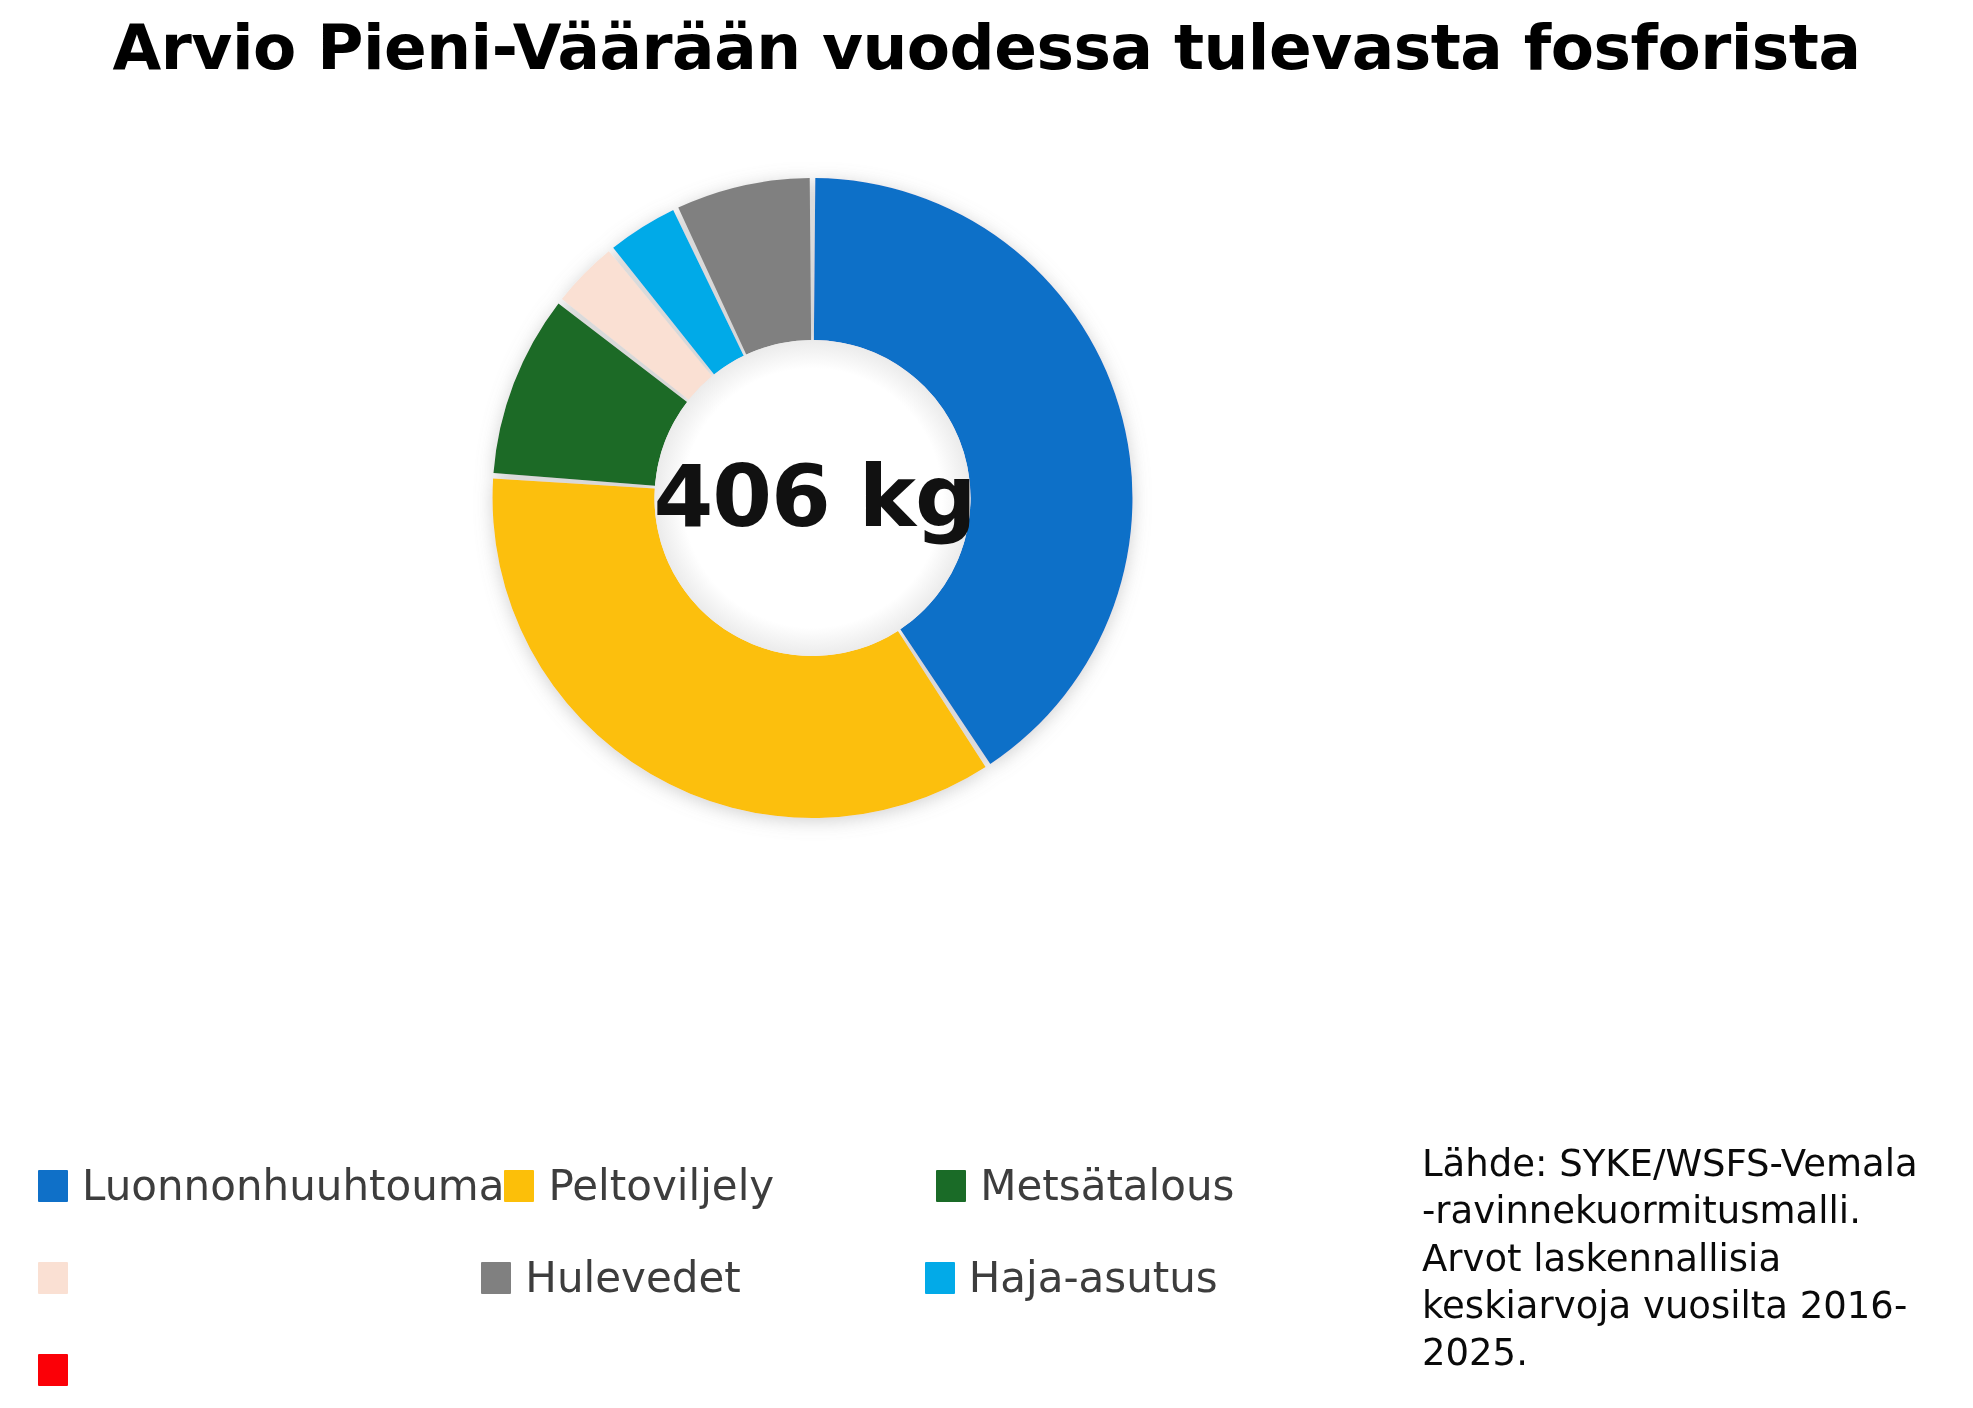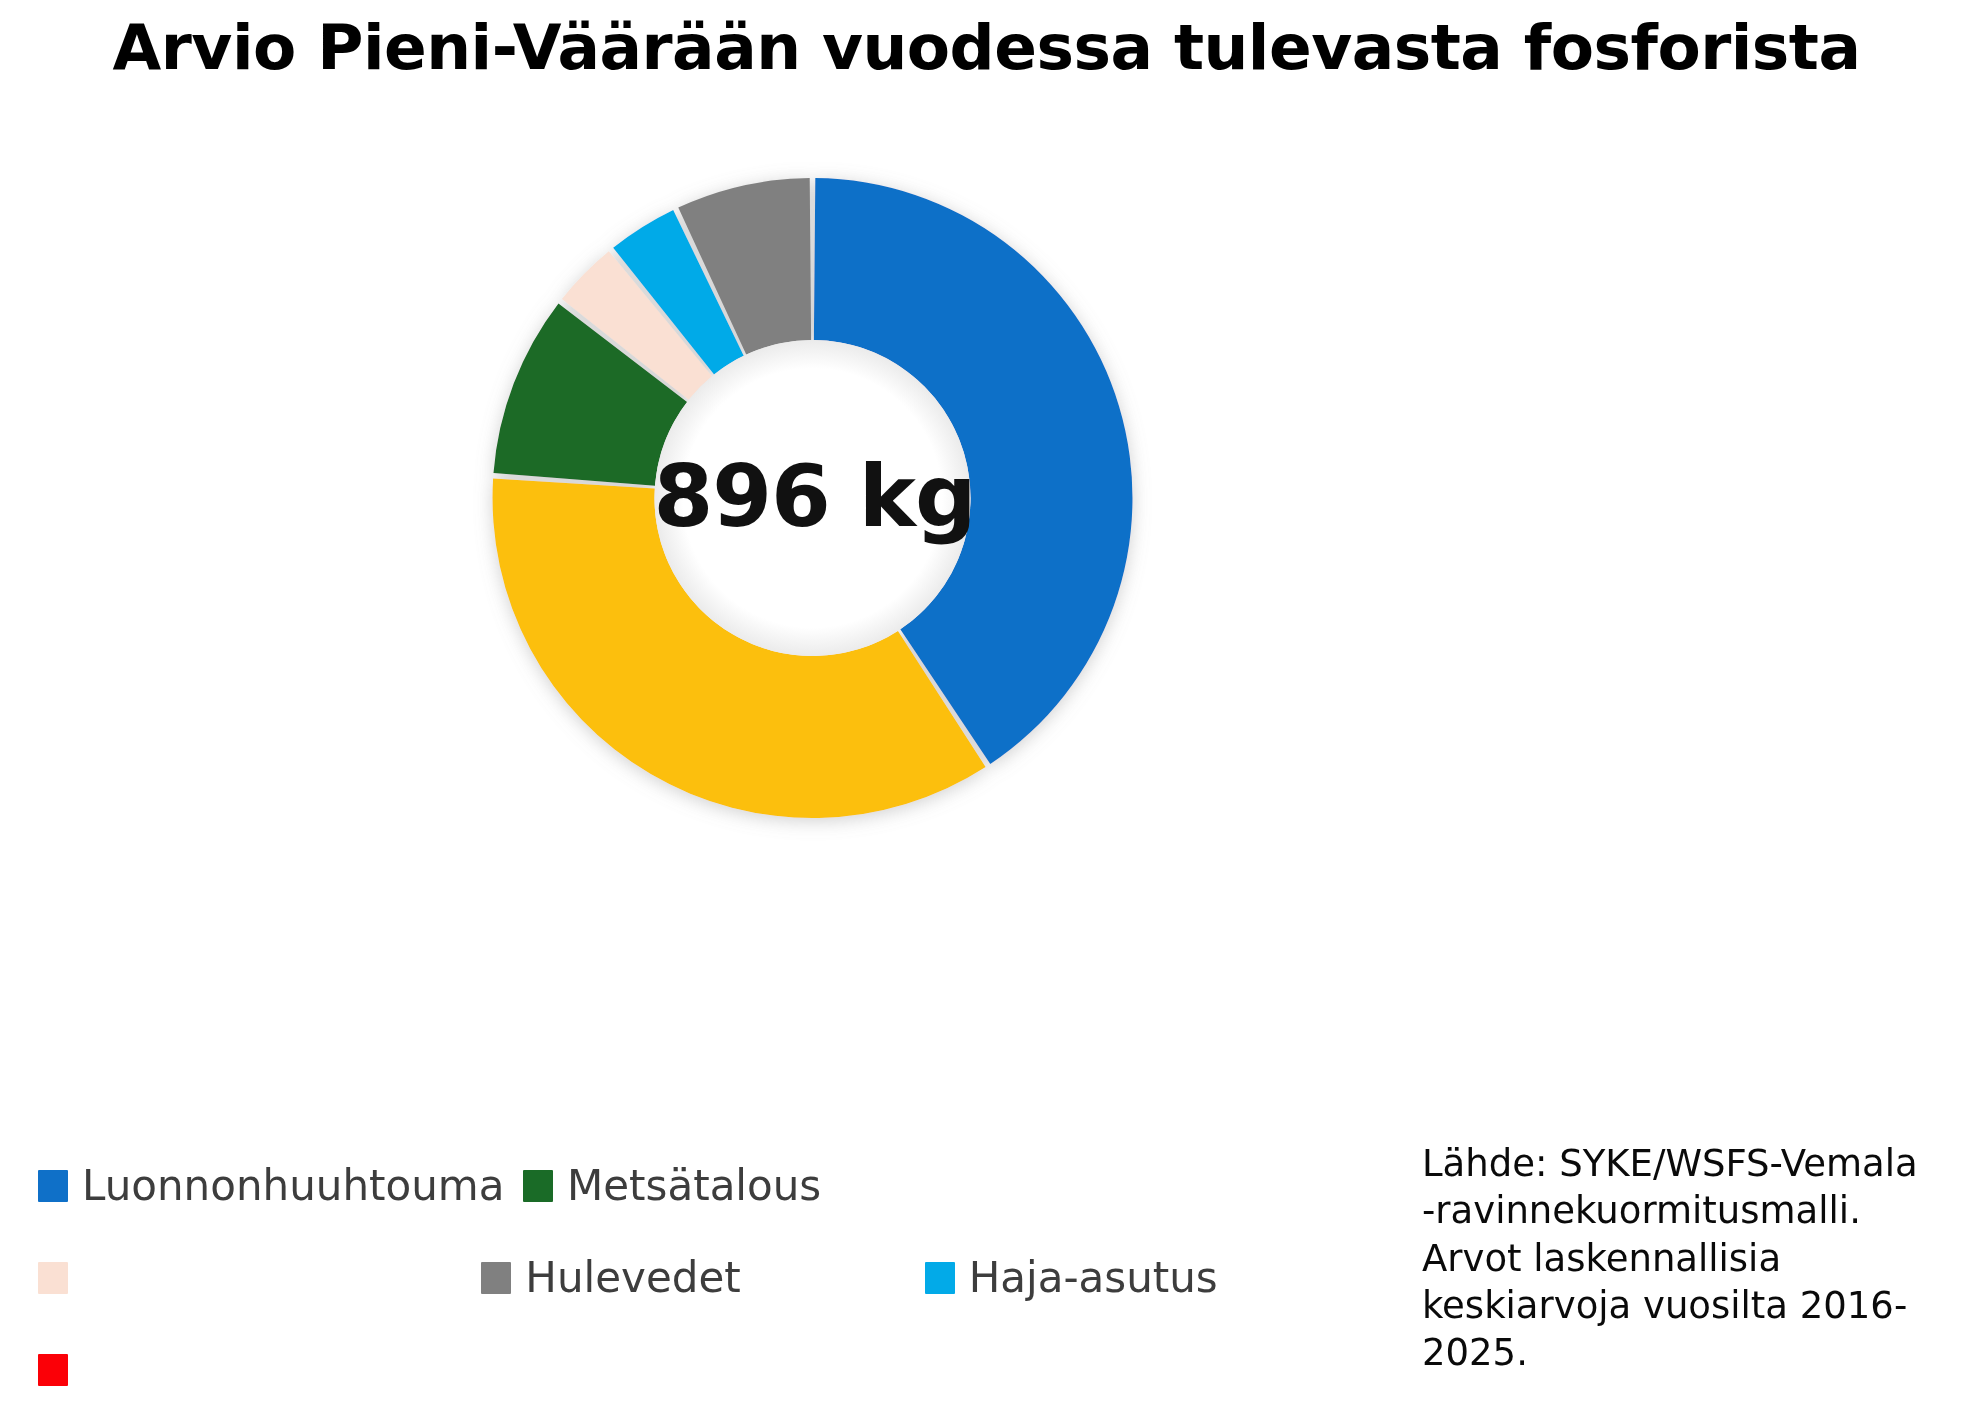--- a/index.html
+++ b/index.html
@@ -137,29 +137,33 @@
         <path d="M 495.6259789358103 619.1233832603874 A 320 320 0 0 1 3.0886768636098054 330.59879765940974 L 164.79065920140735 340.42065634433357 A 158 158 0 0 0 407.9809520995563 482.8796704848163 Z" fill="#fcbf09"></path>
         <path d="M 3.475922423846896 325.02725632445134 A 320 320 0 0 1 68.46316718680467 155.40994996084552 L 197.0693137984848 253.92116279316747 A 158 158 0 0 0 164.98186169677442 337.66970781019785 Z" fill="#1a6b27"></path>
         <path d="M 71.89792286883176 151.00603291168852 A 320 320 0 0 1 118.79924262555875 103.20858717313723 L 221.92275104636963 228.14673991673652 A 158 158 0 0 0 198.7652244164857 251.7467287501462 Z" fill="#fae0d3"></path>
         <path d="M 123.1373712794394 99.69110629139061 A 320 320 0 0 1 183.21999000441718 61.900921876465645 L 253.73049506468098 207.7510801765049 A 158 158 0 0 0 224.06470206922322 226.4099837313741 Z" fill="#02aae8"></path>
         <path d="M 188.26922523017595 59.514029418471296 A 320 320 0 0 1 319.7075086405205 30.012184619465188 L 321.121207391257 192.00601615586092 A 158 158 0 0 0 256.22355495739936 206.5725520253702 Z" fill="#808080"></path>
       </g>
     <circle id="donut-hole" cx="322.5" cy="350" r="158" fill="url(#holeShade)"></circle>
   </svg>
 
   <div id="donut-center-label">
-    <span>896 kg</span>
+    <span>406 kg</span>
   </div>
 </div>
 
 <div id="legend">
   <div class="legend-row">
     <div class="legend-item">
       <span class="legend-swatch" style="background:#0f70c8"></span>
       <span class="legend-label">Luonnonhuuhtouma</span>
+    </div>
+    <div class="legend-item">
+      <span class="legend-swatch" style="background:#fcbf09"></span>
+      <span class="legend-label">Peltoviljely</span>
     </div>
     <div class="legend-item">
       <span class="legend-swatch" style="background:#1a6b27"></span>
       <span class="legend-label">Metsätalous</span>
     </div>
   </div>
 
   <div class="legend-row">
     <div class="legend-item">
       <span class="legend-swatch" style="background:#fae0d3"></span>

